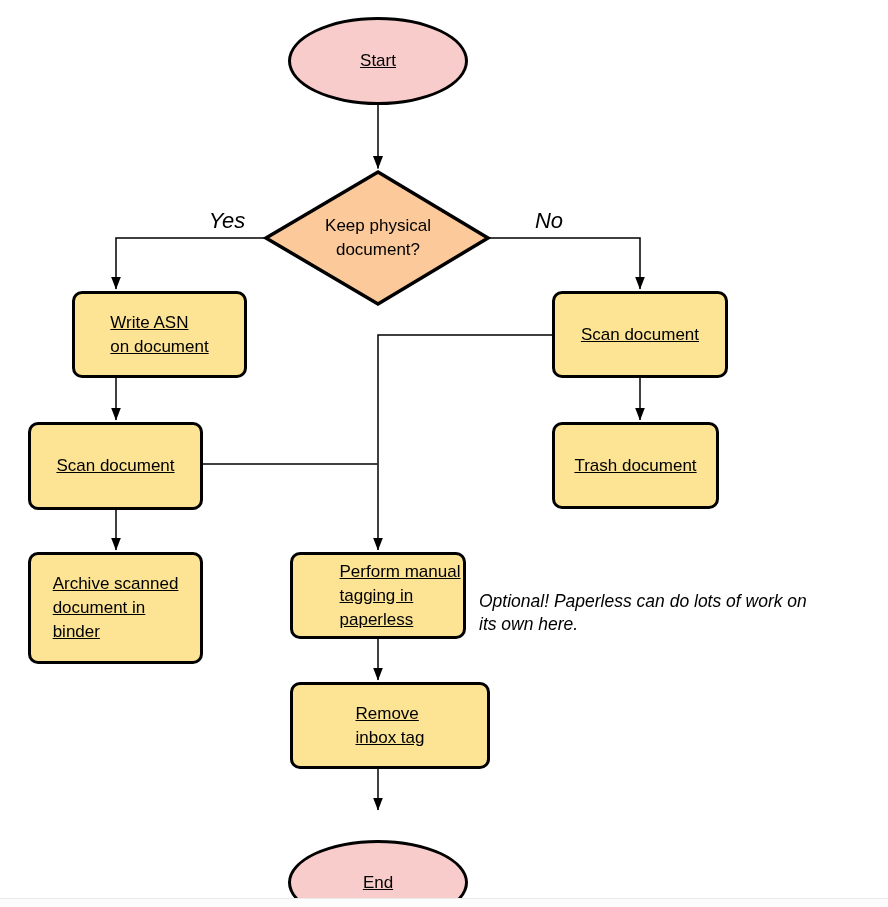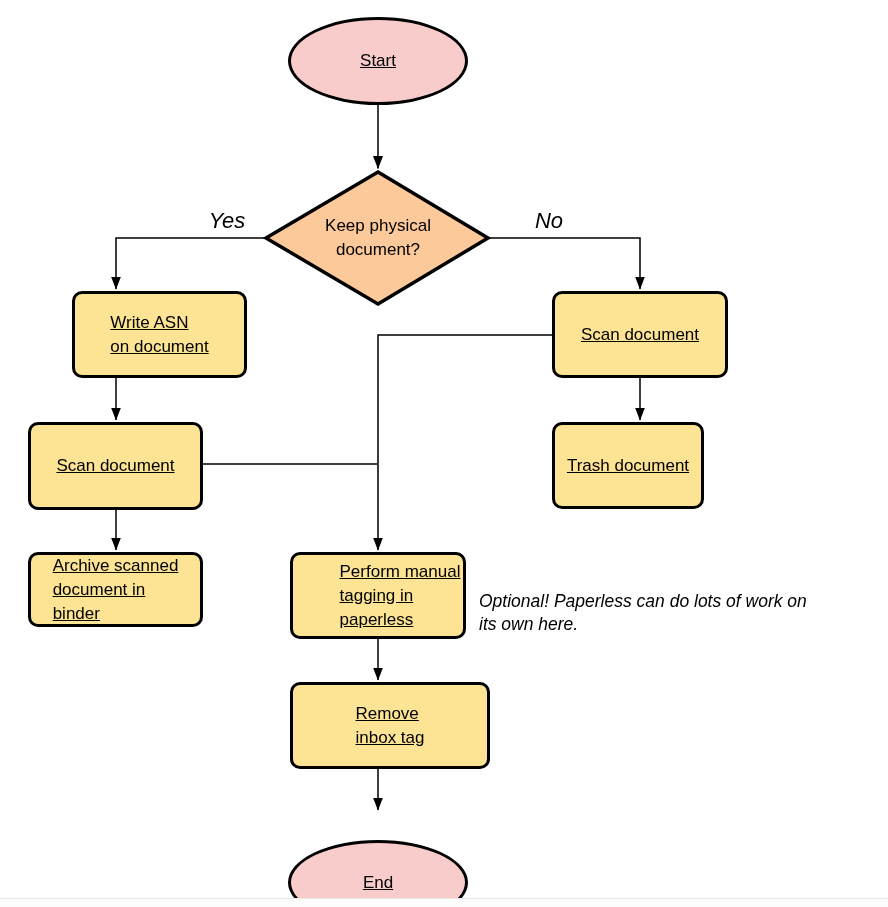--- a/index.html
+++ b/index.html
@@ -88,27 +88,27 @@
 
   <div class="edge-label" style="left:205px;top:211px;width:44px;">Yes</div>
 
   <div class="edge-label" style="left:527px;top:211px;width:44px;">No</div>
 
   <div class="node process" style="left:28px;top:291px;width:175px;height:87px;margin-left:44px;">Write ASN
 on document</div>
 
   <div class="node process" style="left:28px;top:422px;width:175px;height:88px;">Scan document</div>
 
-  <div class="node process" style="left:28px;top:552px;width:175px;height:75px;">Archive scanned
+  <div class="node process" style="left:28px;top:552px;width:175px;height:112px;">Archive scanned
 document in
 binder</div>
 
   <div class="node process" style="left:552px;top:291px;width:176px;height:87px;">Scan document</div>
 
-  <div class="node process" style="left:552px;top:422px;width:152px;height:87px;">Trash document</div>
+  <div class="node process" style="left:552px;top:422px;width:167px;height:87px;">Trash document</div>
 
   <div class="node process" style="left:290px;top:552px;width:176px;height:87px;padding-left:44px;">Perform manual
 tagging in
 paperless</div>
 
   <div class="note" style="left:479px;top:590px;width:415px;">Optional! Paperless can do lots of work on
 its own here.</div>
 
   <div class="node process" style="left:290px;top:682px;width:200px;height:87px;">Remove
 inbox tag</div>

